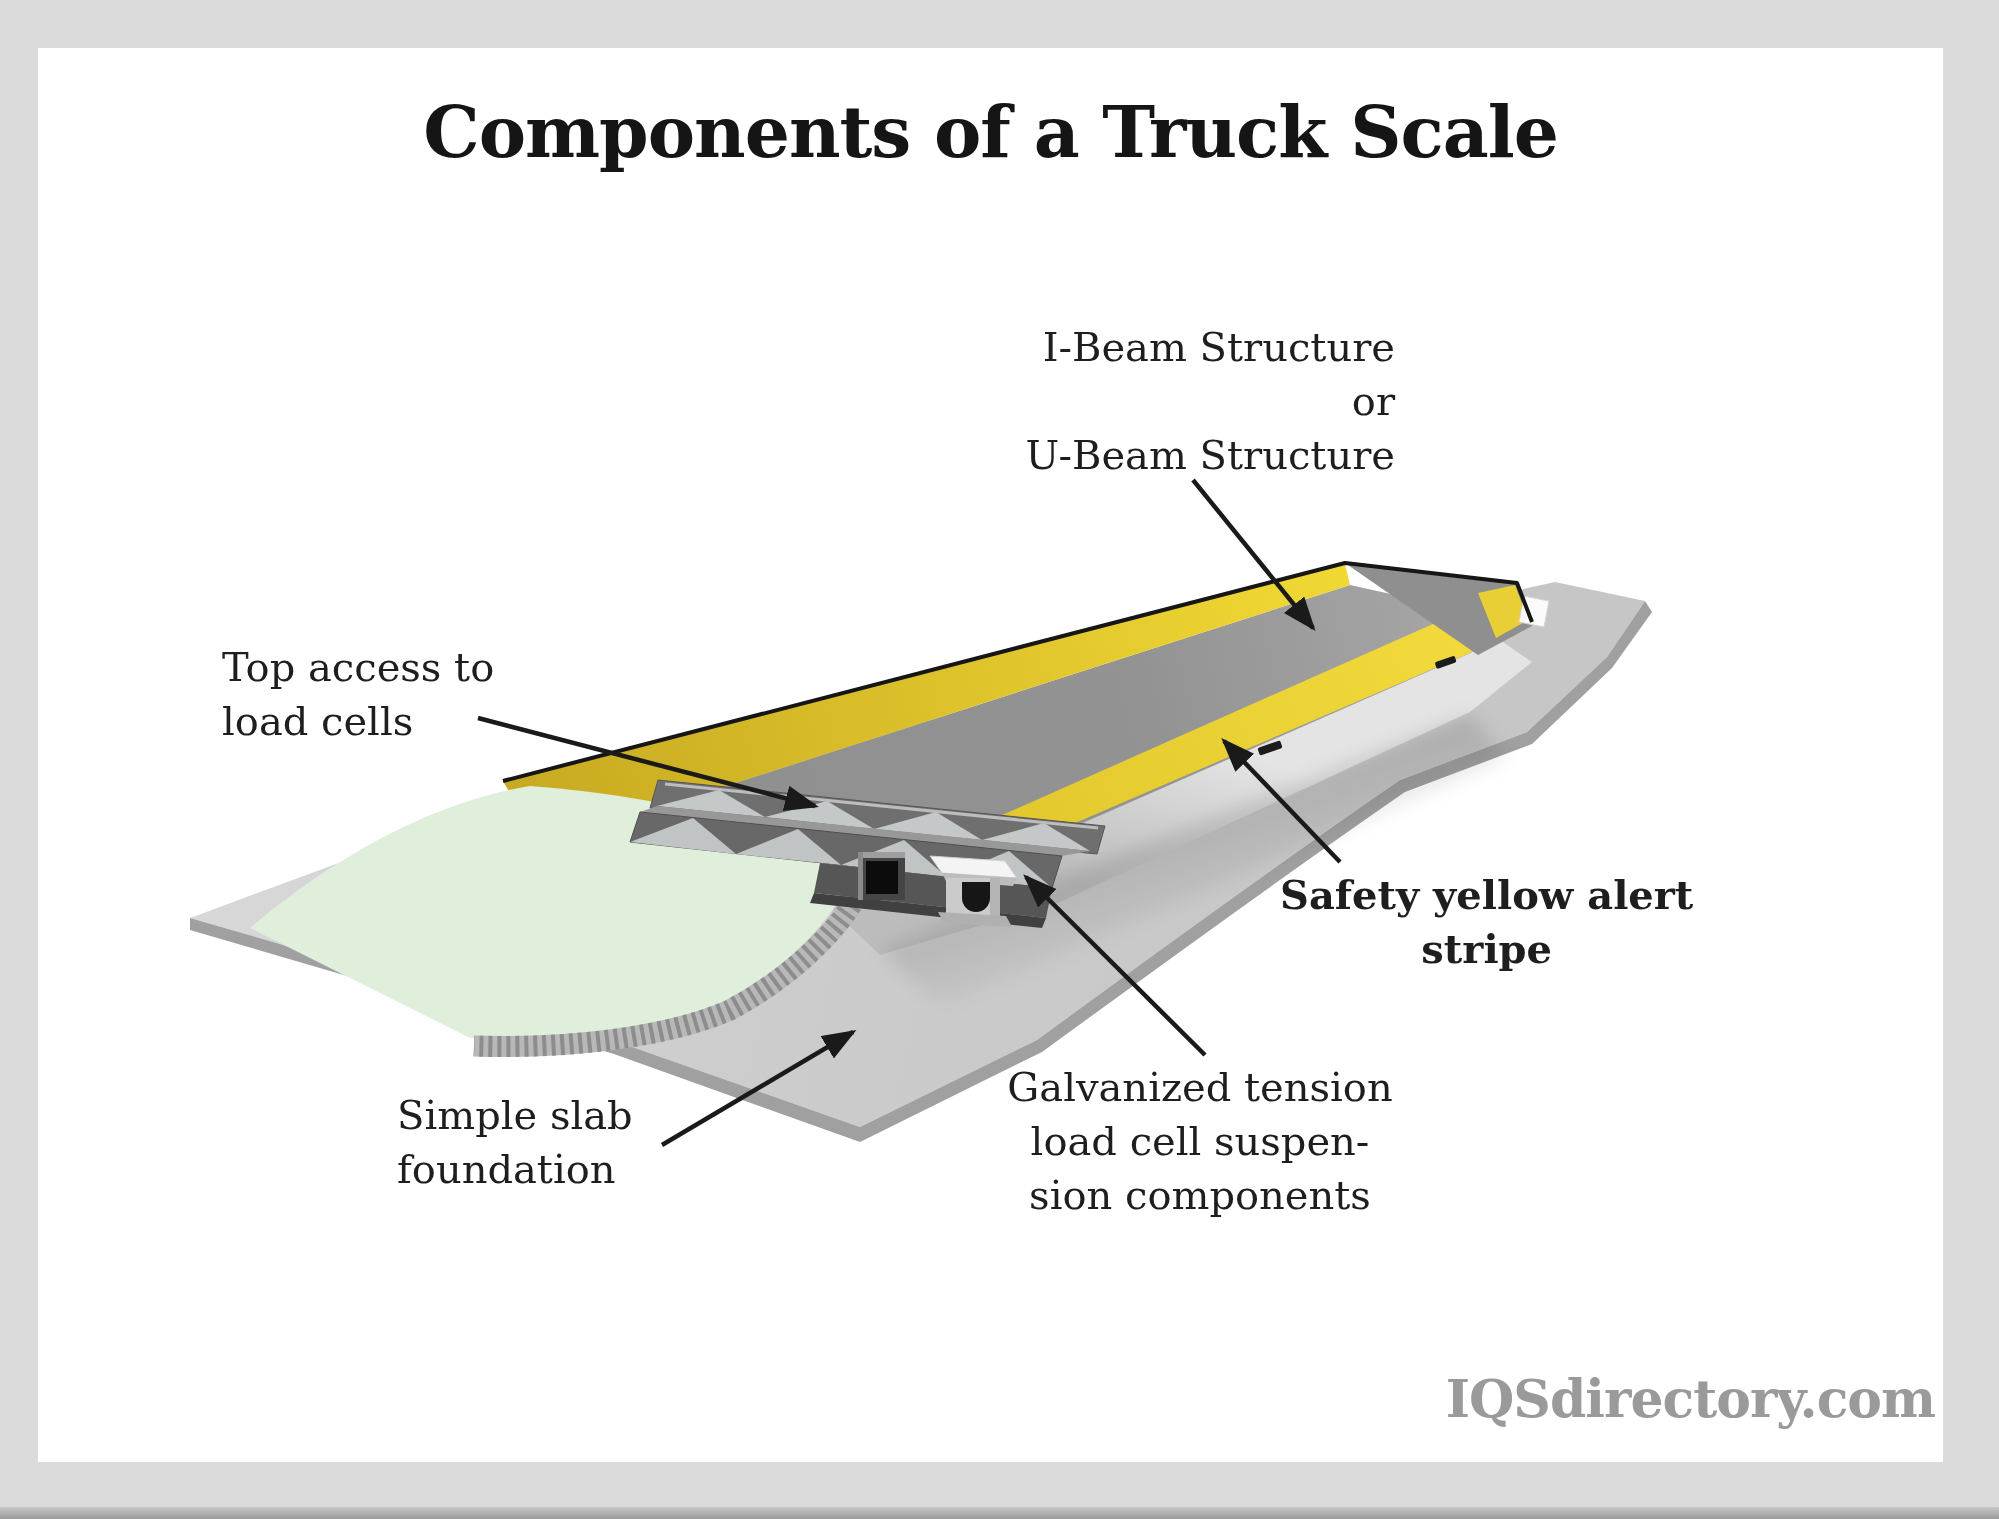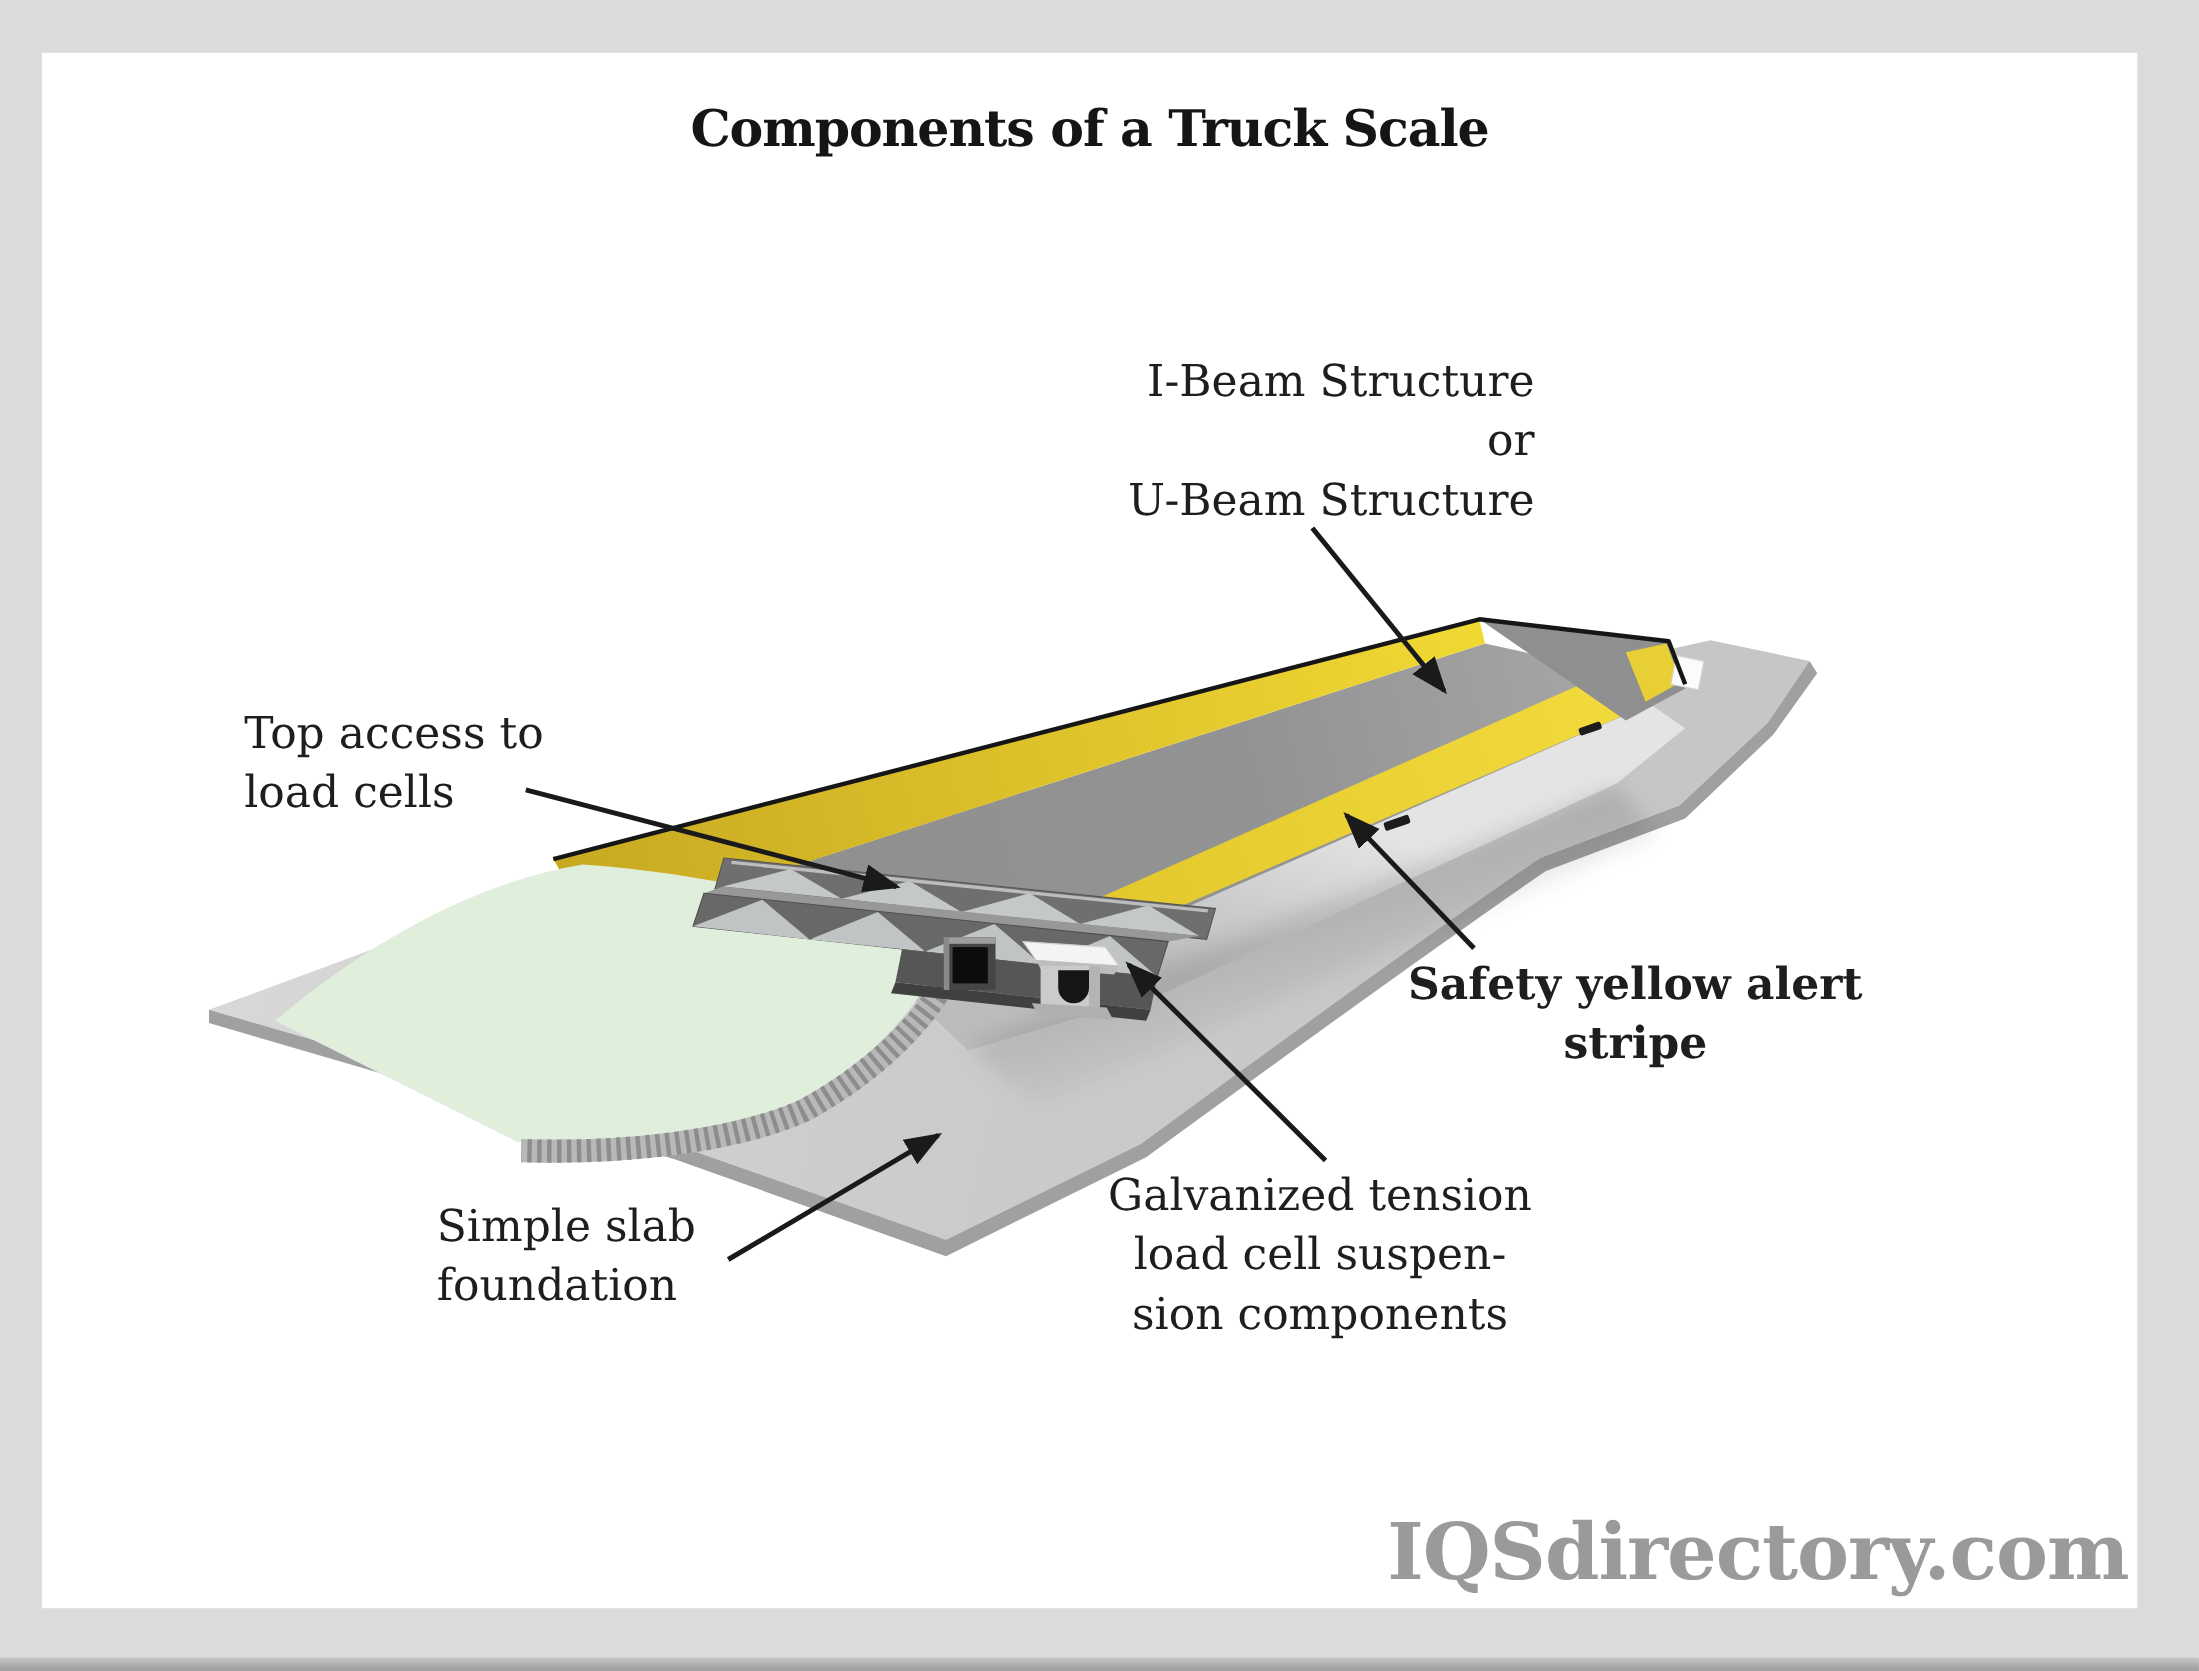--- a/index.html
+++ b/index.html
@@ -9,29 +9,29 @@
     font-family:"DejaVu Serif","Liberation Serif",serif;
   }
   #stage{position:absolute;left:0;top:0;width:1999px;height:1519px;}
   .lbl{
     position:absolute;color:#1e1e1e;font-size:40px;line-height:54px;
     font-family:"DejaVu Serif","Liberation Serif",serif;white-space:nowrap;
   }
   .lbl .ln{display:block;}
   #title{
     position:absolute;left:38px;top:90px;width:1905px;text-align:center;
-    font-size:46px;font-weight:bold;color:#151515;letter-spacing:-1px;
+    font-size:71px;font-weight:bold;color:#151515;letter-spacing:-1px;
   }
   #ibeam-label{left:885px;top:320px;width:510px;text-align:right;}
   #topaccess-label{left:222px;top:640px;text-align:left;}
   #safety-label{left:1280px;top:868px;text-align:center;font-weight:bold;}
   #slab-label{left:397px;top:1088px;text-align:left;}
   #galv-label{left:950px;top:1060px;width:500px;text-align:center;}
   #watermark{
-    position:absolute;right:64px;top:1368px;font-size:71px;font-weight:bold;
+    position:absolute;right:64px;top:1368px;font-size:52px;font-weight:bold;
     color:#9a9a9a;letter-spacing:-1px;
   }
 </style>
 </head>
 <body>
 
 <svg id="stage" viewBox="0 0 1999 1519" xmlns="http://www.w3.org/2000/svg">
   <defs>
     <linearGradient id="slabGrad" x1="200" y1="850" x2="1400" y2="1100" gradientUnits="userSpaceOnUse">
       <stop offset="0" stop-color="#d8d8d8"></stop>

